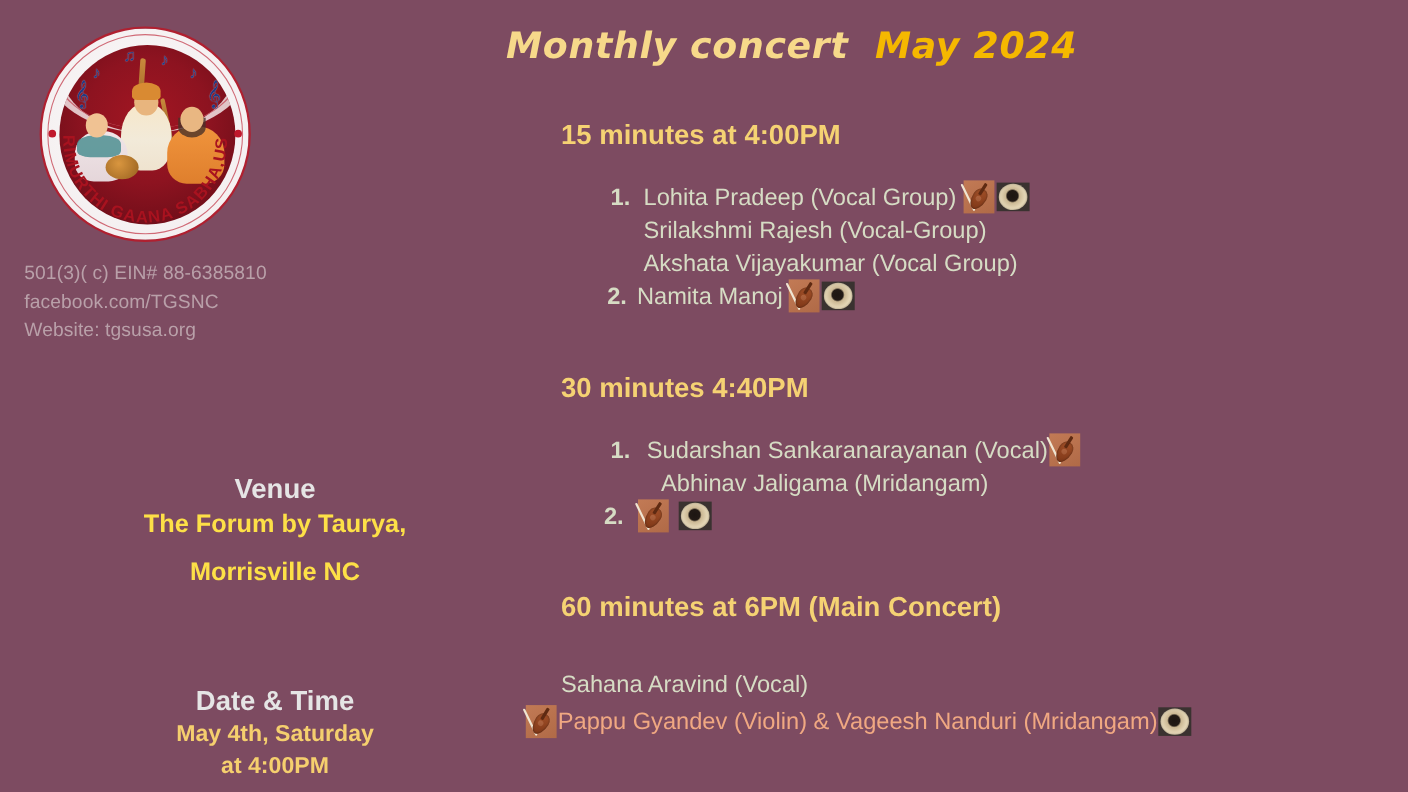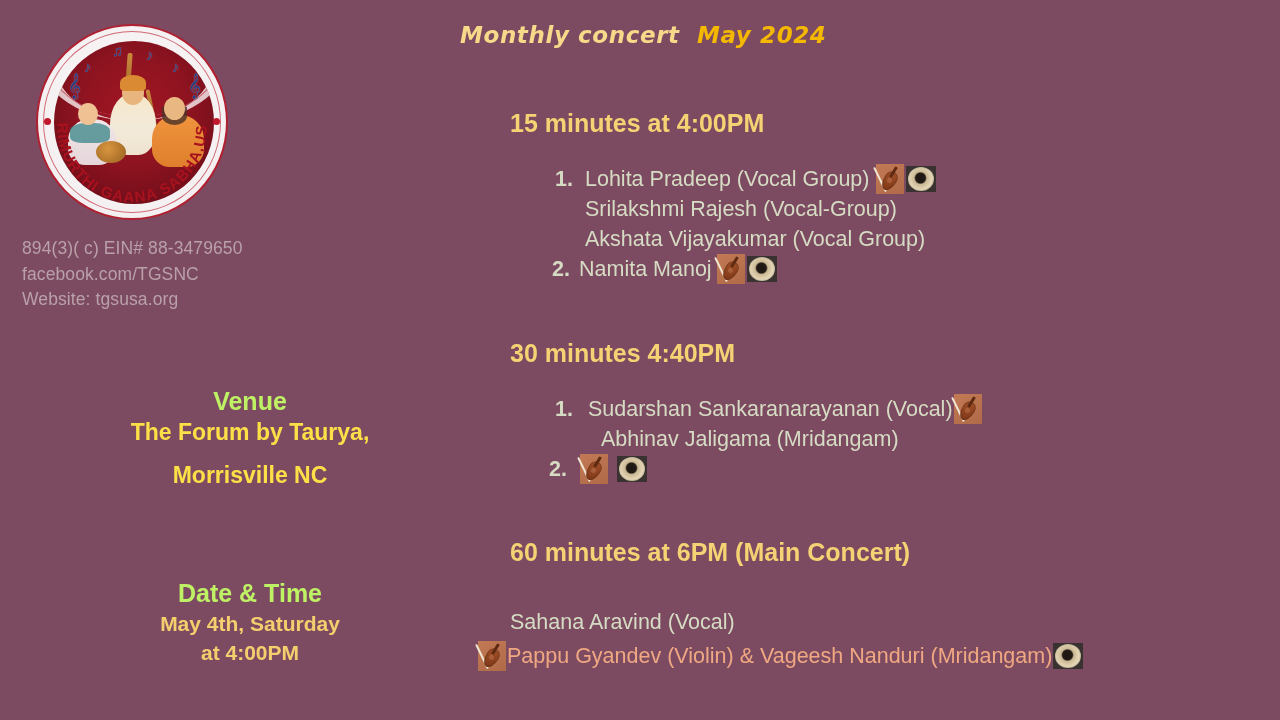--- a/index.html
+++ b/index.html
@@ -189,24 +189,25 @@
 
   
   #venue-block {
     position: absolute;
     left: 0;
     top: 386px;
     width: 500px;
     text-align: center;
   }
   .head-blue {
-    color: #bef264;
+    color: #e5e5e5;
     font-size: 25px;
     font-weight: bold;
     line-height: 31px;
+    margin-top: 44px;
   }
   .line-yellow {
     color: #fde047;
     font-size: 23px;
     font-weight: bold;
     line-height: 31px;
   }
   .venue-gap { height: 12px; }
 
   
@@ -231,21 +232,21 @@
     top: 0;
     width: 820px;
     height: 720px;
   }
   #concert-title {
     position: absolute;
     left: 0;
     top: 22px;
     width: 820px;
     font-family: "DejaVu Sans", sans-serif;
-    font-size: 23px;
+    font-size: 33px;
     font-weight: bold;
     font-style: italic;
     letter-spacing: .6px;
     white-space: nowrap;
   }
   .title-part-a { color: #f7d98a; }
   .title-part-b { color: #f5b800; }
 
   .section { position: absolute; width: 820px; }
   .section-header {
@@ -381,21 +382,21 @@
           <path id="arcpath" d="M 20,104 A 76,76 0 0 0 172,104" fill="none"></path>
         </defs>
         <text font-family="'Liberation Sans', sans-serif" font-size="15.5" font-weight="bold" fill="#a8121f" letter-spacing="1.1">
           <textPath href="#arcpath" startOffset="50%" text-anchor="middle">TRIMURTHI GAANA SABHA,USA</textPath>
         </text>
       </svg>
     </div>
   </div>
 
   <div id="contact-block">
-    <div>894(3)( c) EIN# 88-3479650</div>
+    <div>501(3)( c) EIN# 88-6385810</div>
     <div>facebook.com/TGSNC</div>
     <div>Website: tgsusa.org</div>
   </div>
 
   <div id="venue-block">
     <div class="head-blue">Venue</div>
     <div class="line-yellow">The Forum by Taurya,</div>
     <div class="venue-gap"></div>
     <div class="line-yellow">Morrisville NC</div>
   </div>

